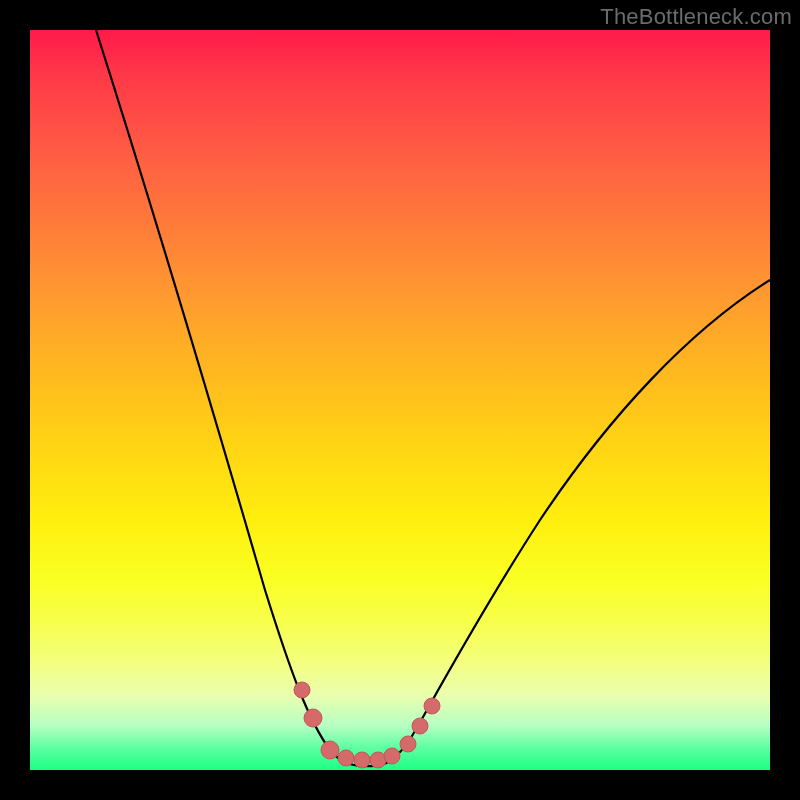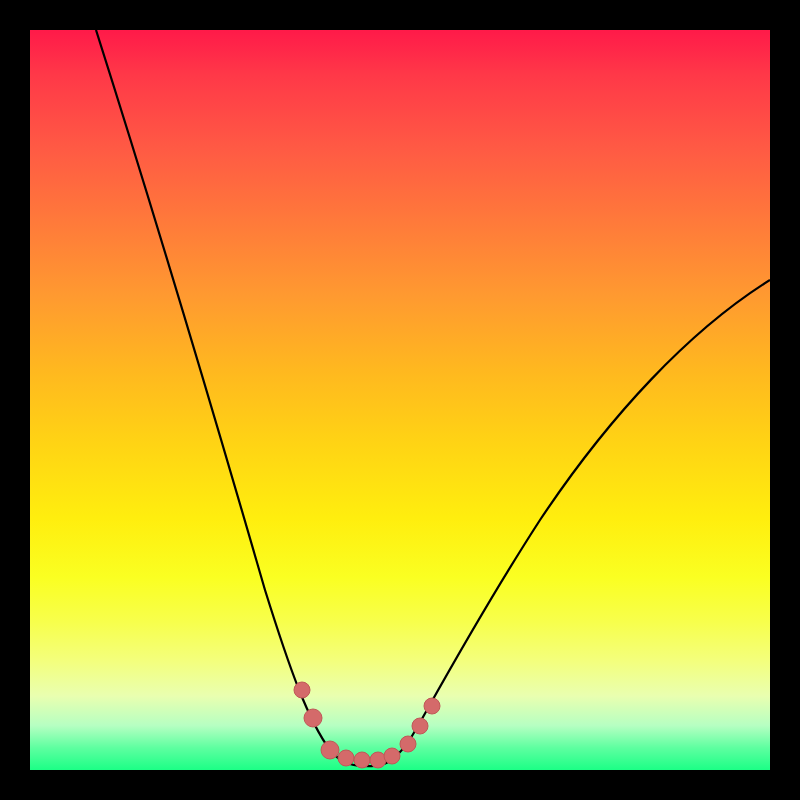--- a/index.html
+++ b/index.html
@@ -86,13 +86,14 @@
         <circle cx="332" cy="730" r="8"></circle>
         <circle cx="348" cy="730" r="8"></circle>
         <circle cx="362" cy="726" r="8"></circle>
         <circle cx="378" cy="714" r="8"></circle>
         <circle cx="390" cy="696" r="8"></circle>
         <circle cx="402" cy="676" r="8"></circle>
       </g>
     </svg>
   </div>
 
+  <div class="watermark">TheBottleneck.com</div>
 </div>
 
 </body></html>

